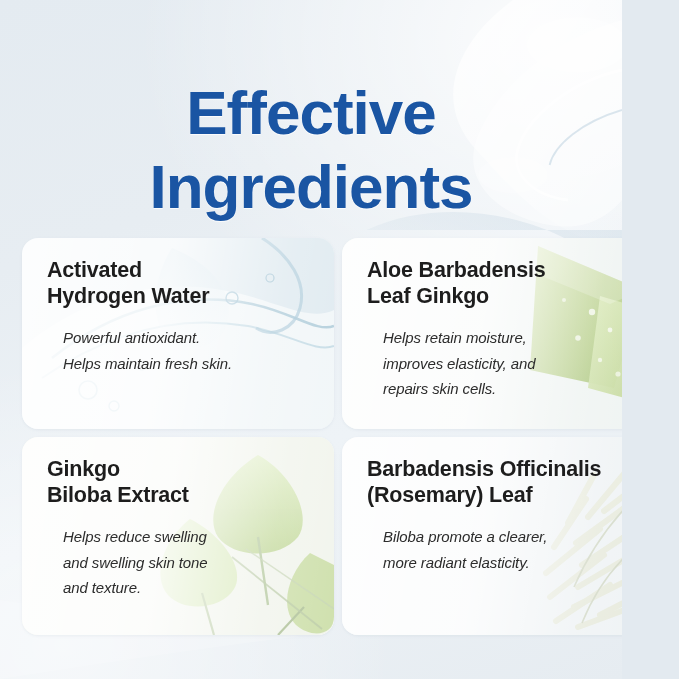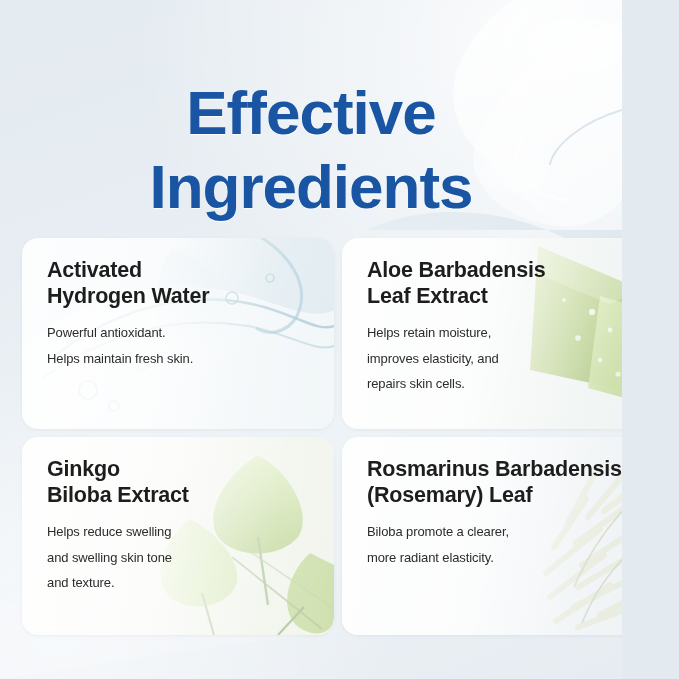--- a/index.html
+++ b/index.html
@@ -51,23 +51,23 @@
     background:linear-gradient(100deg, rgba(255,255,255,.92) 0%, rgba(255,255,255,.80) 45%, rgba(255,255,255,.22) 78%, rgba(255,255,255,.05) 100%);
     pointer-events:none;
   }
   .card .body{position:relative;padding:19px 16px 0 25px;}
   .card h3{
     margin:0 0 11px 0;
     font-size:21.5px;line-height:26px;font-weight:bold;
     color:#1d1d1d;letter-spacing:-.2px;
   }
   .card p{
-    margin:0;
-    font-size:13px;line-height:25.5px;font-weight:normal;
-    color:#2c2c2c;letter-spacing:-.1px;
+    margin:16px;
+    font-size:15px;line-height:25.5px;font-weight:normal;
+    color:#2c2c2c;letter-spacing:-.1px;font-style:italic;
   }
 </style>
 </head>
 <body>
 
 <div class="poster">
 
   <div class="ripples">
     <svg viewBox="0 0 679 679" preserveAspectRatio="none" aria-hidden="true">
       <defs>
@@ -158,21 +158,21 @@
           <circle cx="258" cy="122" r="2.2" fill="#ffffff" opacity=".65"></circle>
           <circle cx="222" cy="62" r="2" fill="#ffffff" opacity=".6"></circle>
           <circle cx="296" cy="84" r="2.4" fill="#ffffff" opacity=".65"></circle>
           <circle cx="276" cy="136" r="2.6" fill="#ffffff" opacity=".6"></circle>
         </svg>
       </div>
       <div class="veil"></div>
       <div class="body">
         <h3>
           <span>Aloe Barbadensis</span><br>
-          <span>Leaf Extract</span>
+          <span>Leaf Ginkgo</span>
         </h3>
         <p>
           <span>Helps retain moisture,</span><br>
           <span>improves elasticity, and</span><br>
           <span>repairs skin cells.</span>
         </p>
       </div>
     </div>
 
     <div class="card tall">
@@ -236,21 +236,21 @@
           </g>
           <g stroke="#cfd6c2" stroke-width="1.6" fill="none" opacity=".9">
             <path d="M312 44 C280 70 252 104 232 150"></path>
             <path d="M312 96 C282 116 256 146 240 186"></path>
           </g>
         </svg>
       </div>
       <div class="veil"></div>
       <div class="body">
         <h3>
-          <span>Rosmarinus Barbadensis</span><br>
+          <span>Barbadensis Officinalis</span><br>
           <span>(Rosemary) Leaf</span>
         </h3>
         <p>
           <span>Biloba promote a clearer,</span><br>
           <span>more radiant elasticity.</span>
         </p>
       </div>
     </div>
 
   </div>

